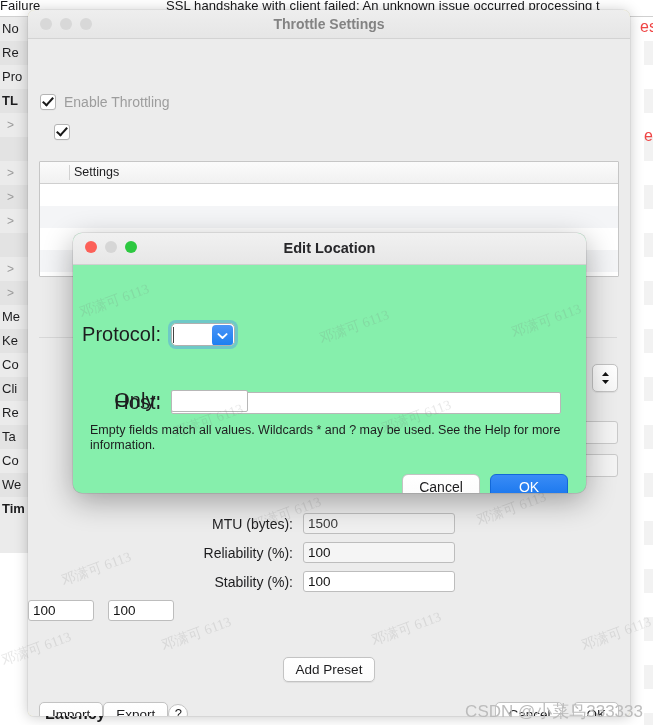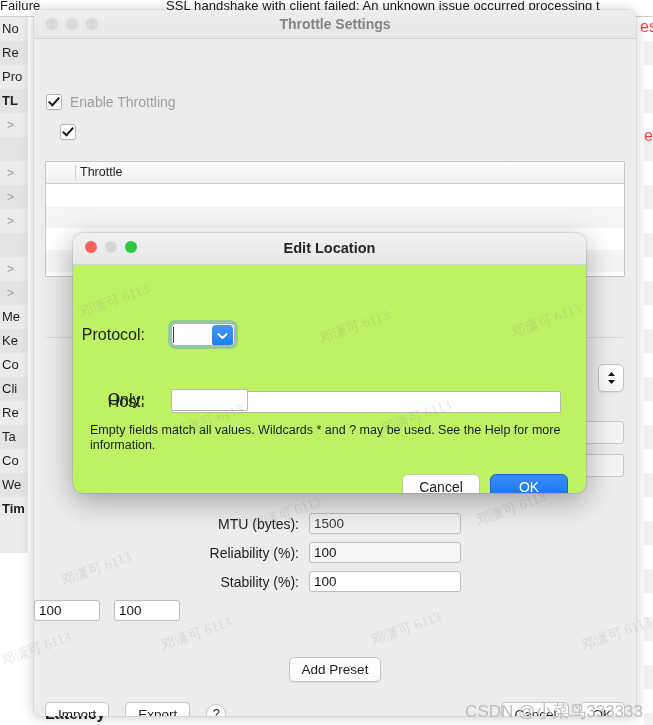--- a/index.html
+++ b/index.html
@@ -112,21 +112,21 @@
     bottom: 2px;
     font-size: 16px;
     font-weight: bold;
     color: #1d1d1f;
     white-space: nowrap;
   }
 
   
   .sheet {
     position: absolute;
-    left: 34px;
+    left: 28px;
     top: 10px;
     width: 602px;
     height: 706px;
     background: #fef9c3;
     border-radius: 7px 7px 5px 5px;
     box-shadow: 0 1px 14px rgba(0,0,0,0.22), 0 0 0 0.5px rgba(0,0,0,0.10);
     overflow: hidden;
   }
 
   .sheet-titlebar {
@@ -324,21 +324,21 @@
     position: absolute;
     top: 655px;
     left: 0;
     width: 602px;
     height: 40px;
     padding: 0 11px;
     box-sizing: border-box;
     display: flex;
     align-items: center;
   }
-  .footer-left { display: flex; align-items: center; gap: 16px; }
+  .footer-left { display: flex; align-items: center; gap: 0; }
   .footer-right { margin-left: auto; display: flex; align-items: center; gap: 10px; }
 
   
   .stepper {
     position: absolute;
     left: 564px;
     top: 325px;
     width: 24px;
     height: 26px;
     background: linear-gradient(to bottom, #ffffff, #f7f7f7);
@@ -366,21 +366,21 @@
     background: #d8d8d8;
   }
 
   
   .dialog {
     position: absolute;
     left: 73px;
     top: 233px;
     width: 513px;
     height: 260px;
-    background: #bef264;
+    background: #86efac;
     border-radius: 9px;
     box-shadow: 0 8px 30px rgba(0,0,0,0.33), 0 0 0 0.5px rgba(0,0,0,0.16);
     overflow: hidden;
   }
   .dlg-titlebar {
     position: relative;
     height: 31px;
     background: linear-gradient(to bottom, #f1f1f1, #e7e7e7);
     border-bottom: 1px solid #d0d0d0;
   }
@@ -396,22 +396,22 @@
   .dlg-body { position: relative; height: 229px; }
 
   .dlg-row {
     position: absolute;
     display: flex;
     align-items: center;
   }
   .dlg-label {
     width: 90px;
     text-align: right;
-    padding-right: 26px;
-    font-size: 16px;
+    padding-right: 10px;
+    font-size: 20px;
     color: #1d1d1f;
     box-sizing: border-box;
     white-space: nowrap;
   }
 
   
   .combo-wrap {
     position: relative;
     width: 64px;
     height: 23px;
@@ -609,21 +609,21 @@
         <span class="chk-box checked"></span>
         <span class="chk-label">Enable Throttling</span>
       </div>
       <div class="chk-row" style="left:26px; top:85px;">
         <span class="chk-box checked"></span>
       </div>
 
       <div class="loc-table">
         <div class="loc-head">
           <span class="loc-head-sep"></span>
-          <span class="loc-head-cell">Throttle</span>
+          <span class="loc-head-cell">Settings</span>
         </div>
         <div class="loc-row"></div>
         <div class="loc-row alt"></div>
         <div class="loc-row"></div>
         <div class="loc-row alt"></div>
       </div>
 
       <div class="sheet-divider" style="top:298px;"></div>
 
       <div class="stepper">

